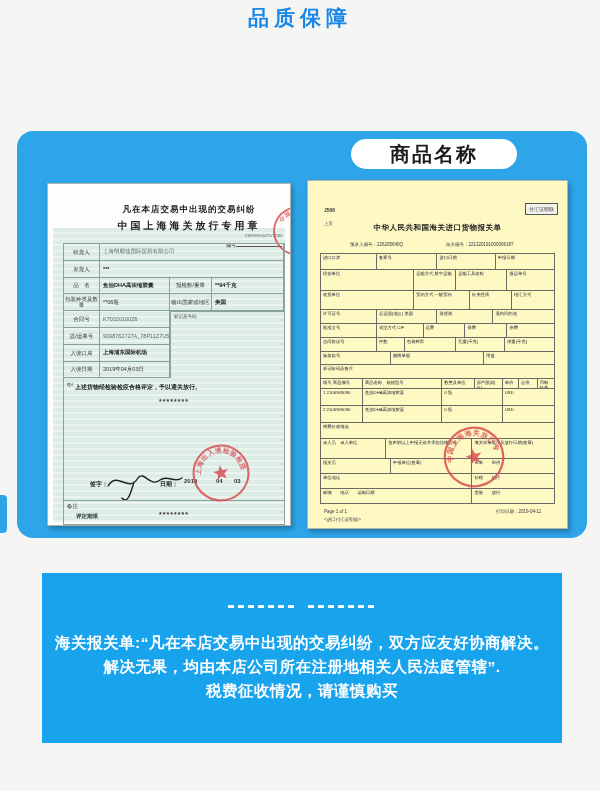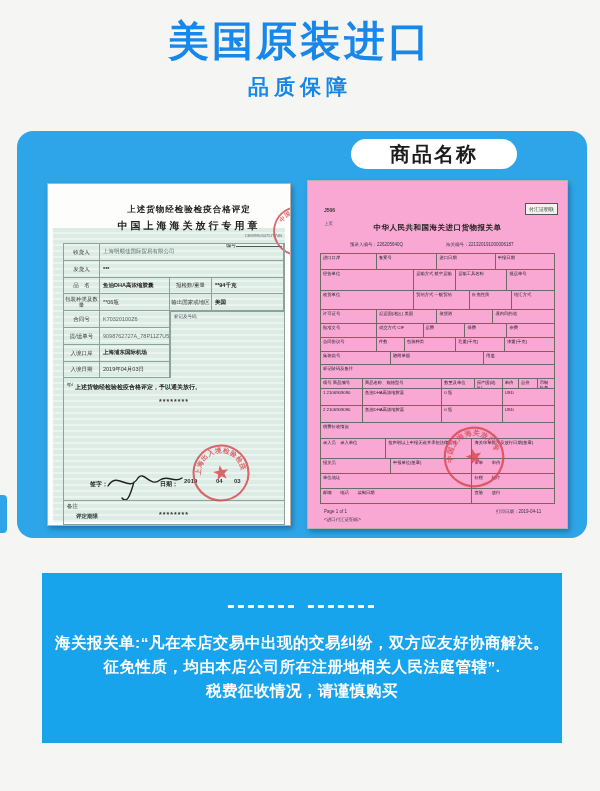--- a/index.html
+++ b/index.html
@@ -19,21 +19,21 @@
   .pill{position:absolute;top:8px;height:30px;background:#fff;border-radius:16px;
         display:flex;align-items:center;justify-content:center;
         font-size:20px;font-weight:700;color:#1c1c1c;letter-spacing:2px;}
   .pill-left{left:58px;width:170px;}
   .pill-right{left:334px;width:166px;}
 
   
   .doc{position:absolute;background:#fdfdfb;border:1px solid #b3b3ad;overflow:hidden;
        box-shadow:2px 3px 5px rgba(0,0,0,.28);}
   .doc-left{left:30px;top:52px;width:242px;height:341px;}
-  .doc-right{left:290px;top:49px;width:259px;height:347px;background:#f9a8d4;}
+  .doc-right{left:290px;top:49px;width:259px;height:347px;background:#fef9c3;}
 
   
   .q-tint{position:absolute;left:5px;right:5px;top:44px;bottom:3px;background:#e3f0ea;
           background-image:repeating-linear-gradient(0deg,rgba(255,255,255,.28) 0 2px,rgba(190,220,208,.18) 2px 6px);}
   .ciq{position:absolute;left:22px;top:10px;width:40px;height:40px;border:3px solid #2b3f9e;
        border-radius:50%;display:flex;align-items:center;justify-content:center;}
   .ciq-inner{width:30px;height:30px;border:1px solid #2b3f9e;border-radius:50%;
              display:flex;align-items:center;justify-content:center;
              font:italic 700 12px "Liberation Serif",serif;color:#2b3f9e;letter-spacing:-1px;}
   .q-t1{position:absolute;left:45px;right:5px;top:20px;text-align:center;
@@ -99,32 +99,31 @@
   .dashes{font-size:24px;font-weight:900;letter-spacing:2px;line-height:20px;}
   .disp-title{font-size:33px;font-weight:800;letter-spacing:5px;}
   .disp-lines{margin-top:16px;font-size:15.5px;font-weight:700;line-height:24px;letter-spacing:.5px;}
 </style>
 </head>
 <body>
 
 <div class="page">
 
   <div class="hdr">
-    <div class="hdr-title">美国原装进口</div>
     <div class="hdr-sub">品质保障</div>
   </div>
 
   <section class="panel-mid">
     <div class="pill pill-right">
       <span>商品名称</span>
     </div>
 
     <div class="doc doc-left">
       <div class="q-tint"></div>
-      <div class="q-t1">上述货物经检验检疫合格评定</div>
+      <div class="q-t1">凡在本店交易中出现的交易纠纷</div>
       <div class="q-t2">中国上海海关放行专用章</div>
       <div class="q-serial">13M999034757974B</div>
       <div class="q-no">
         <span>编号</span><b></b>
       </div>
 
       <svg class="stamp" style="left:223px;top:20px;transform:rotate(14deg);" width="54" height="54" viewBox="0 0 70 70">
         <defs>
             <path id="arcL" d="M 12,35 A 23,23 0 1 1 58,35"></path>
           </defs>
@@ -303,18 +302,18 @@
 
   <div class="edge-tab"></div>
 
   <section class="panel-bot">
     <div class="disp-row">
       <span class="dashes">-------</span>
       <span class="dashes">-------</span>
     </div>
     <div class="disp-lines">
       <div>海关报关单:“凡在本店交易中出现的交易纠纷，双方应友好协商解决。</div>
-      <div>征免性质，均由本店公司所在注册地相关人民法庭管辖”.</div>
+      <div>解决无果，均由本店公司所在注册地相关人民法庭管辖”.</div>
       <div>税费征收情况，请谨慎购买</div>
     </div>
   </section>
 
 </div>
 
 </body></html>

